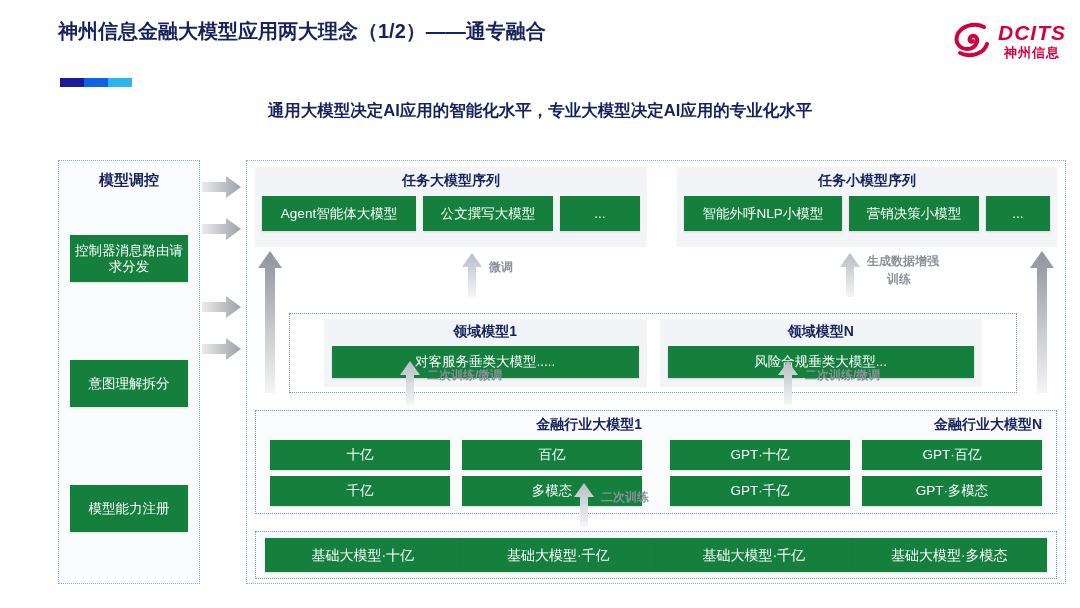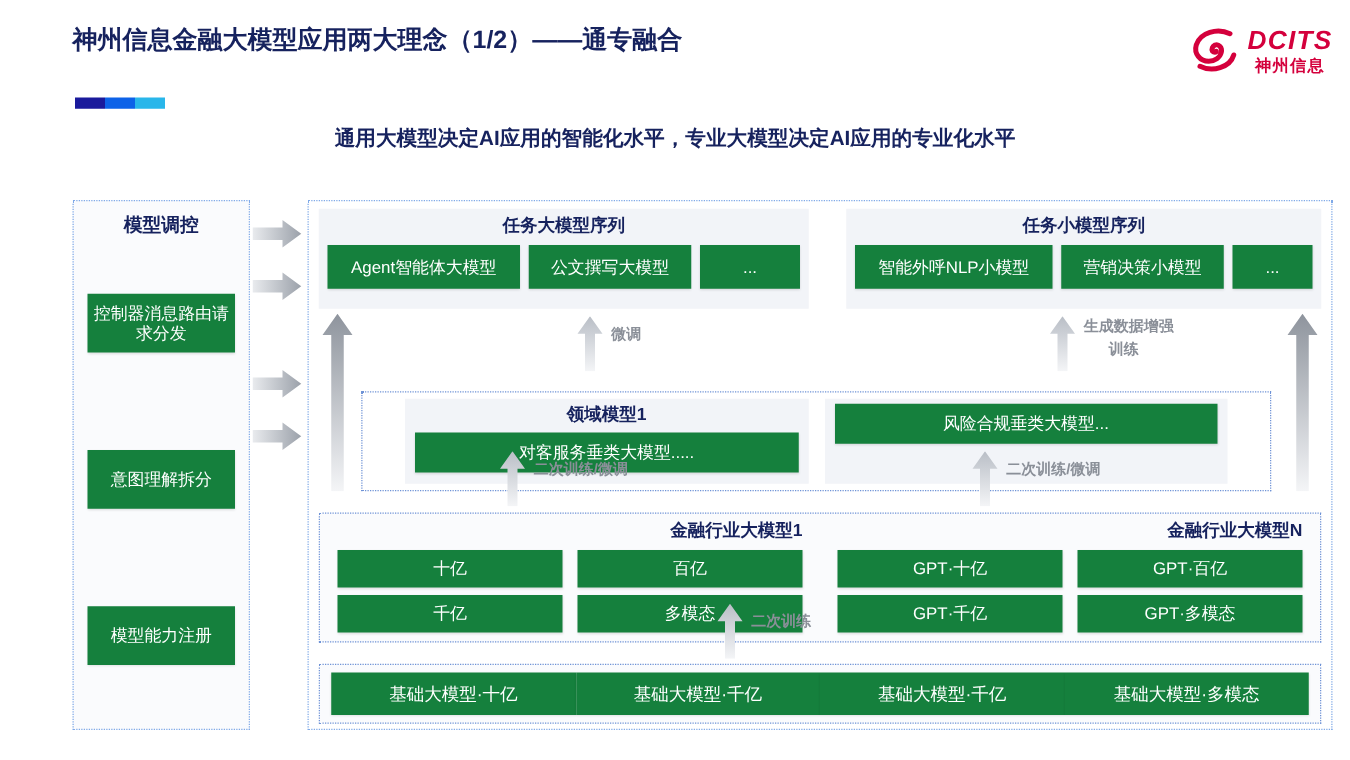--- a/index.html
+++ b/index.html
@@ -242,20 +242,21 @@
     </div>
     <div class="alabel" style="left:620px;top:94px;">生成数据增强</div>
     <div class="alabel" style="left:640px;top:112px;">训练</div>
 
     <div class="domainband">
       <div class="domaincell">
         <div class="panel-title">领域模型1</div>
         <div class="bluebox">对客服务垂类大模型.....</div>
       </div>
       <div class="domaincell">
+        <div class="panel-title">领域模型N</div>
         <div class="bluebox">风险合规垂类大模型...</div>
       </div>
     </div>
 
     <div class="uparrow" style="left:152px;top:200px;width:22px;height:44px;">
       <svg viewBox="0 0 22 44" preserveAspectRatio="none">
         <path d="M11 0l10 14h-6v30H7V14H1z" fill="url(#gu2)"></path>
       </svg>
     </div>
     <div class="alabel" style="left:180px;top:208px;">二次训练/微调</div>

